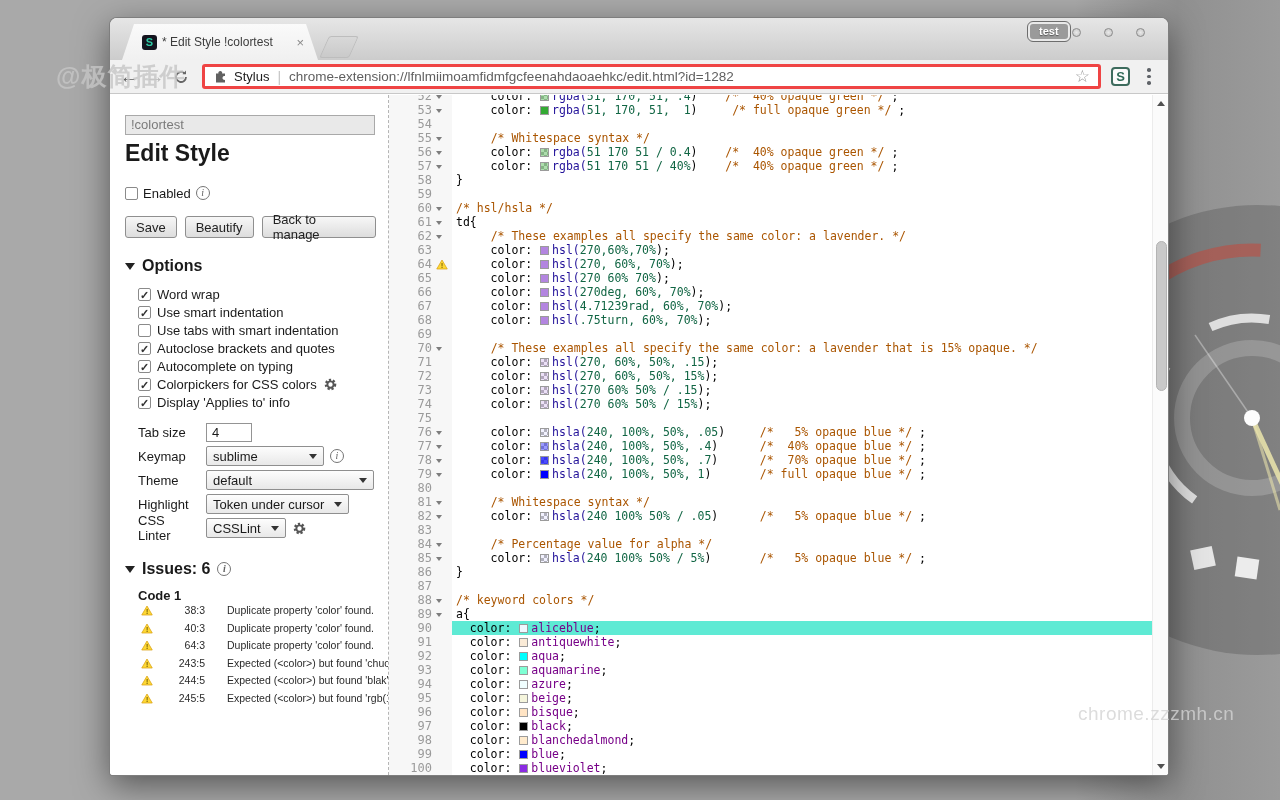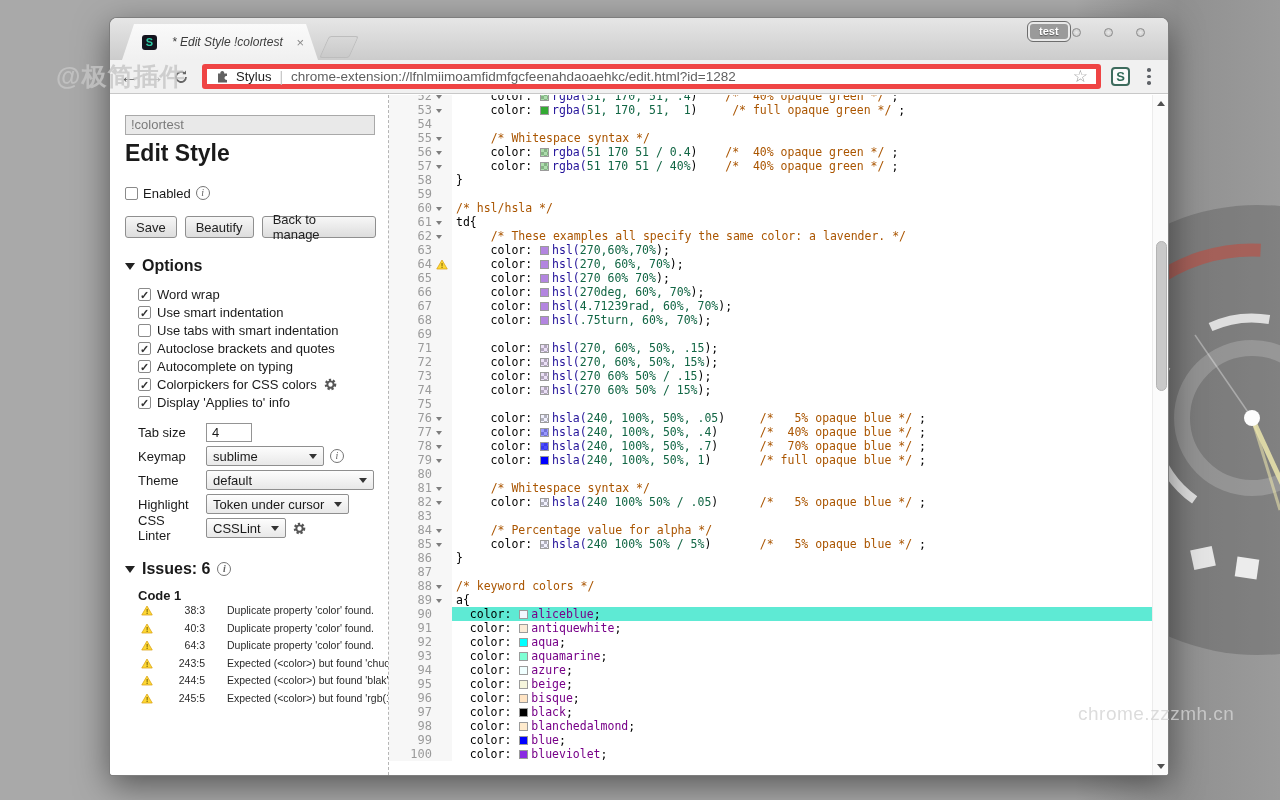--- a/index.html
+++ b/index.html
@@ -22,42 +22,42 @@
   #titlebar { position:absolute; left:0; top:0; right:0; height:42px;
               background:linear-gradient(#e4e4e4,#cf
 cfcf); }
   #titlebar { background:linear-gradient(#e6e6e6,#cccccc); }
   .tab { position:absolute; left:12px; top:6px; width:196px; height:36px;
          background:linear-gradient(#fafafa,#f0f0f0);
          clip-path:polygon(12px 0,184px 0,196px 36px,0 36px);
          display:flex; align-items:center; padding:0 14px 0 20px; }
   .tab-icon { width:15px; height:15px; background:#14141e; border-radius:3px; color:#2ec8a5;
               font-size:11px; font-weight:bold; line-height:15px; text-align:center; flex:none; }
-  .tab-title { font-size:12px; color:#3c3c3c; margin-left:15px; flex:1; white-space:nowrap;
-               overflow:hidden;font-style:italic; }
+  .tab-title { font-size:12px; color:#3c3c3c; margin-left:5px; flex:1; white-space:nowrap;
+               overflow:hidden; }
   .tab-close { color:#8a8a8a; font-size:13px; margin-left:6px; cursor:default; }
   .newtab { position:absolute; left:214px; top:18px; width:30px; height:22px;
             background:linear-gradient(#d9d9d9,#c9c9c9); transform:skewX(-24deg);
             border-radius:3px; box-shadow:inset 0 0 0 1px #bdbdbd; }
   .test-btn { position:absolute; left:918px; top:4px; padding:1px 9px 2px; font-size:11px;
               font-weight:bold; color:#fff; text-shadow:0 1px 1px #555;
               background:#9a9a9a; border:2px solid #e9e9e9; outline:1px solid #6d6d6d;
               border-radius:5px; }
   .win-dots { position:absolute; left:962px; top:10px; display:flex; gap:23px; }
   .win-dot { width:9px; height:9px; border-radius:50%; border:1px solid #8b8b8b;
              background:radial-gradient(#e9e9e9,#c2c2c2); }
   
   #toolbar { position:absolute; left:0; top:42px; right:0; height:34px; background:#f1f1f1;
              border-bottom:1px solid #c8c8c8; display:flex; align-items:center; }
   .nav-ico { font-size:19px; font-weight:bold; width:26px; text-align:center; flex:none; }
   #back { color:#5a5a5a; margin-left:6px; }
   #fwd  { color:#b6b6b6; }
   #reload { width:26px; flex:none; display:flex; justify-content:center; }
   #urlbar { flex:1; height:25px; margin:0 10px 0 8px; background:#fff;
-            border:5px solid #ef4444; border-radius:3px; display:flex; align-items:center;
+            border:3px solid #ef4444; border-radius:3px; display:flex; align-items:center;
             padding:0 8px; min-width:0; }
   #url-ext-name { font-size:13px; color:#202020; margin:0 8px 0 6px; }
   #url-sep { color:#c4c4c4; font-size:14px; }
   #url-text { font-size:13.5px; color:#5f5f5f; margin-left:8px; flex:1; white-space:nowrap;
               overflow:hidden; }
   #star { color:#9a9a9a; font-size:17px; margin-left:6px; }
   #ext-icon { width:19px; height:19px; border:2px solid #3d6b5d; border-radius:4px;
               color:#2f6a57; font-weight:bold; font-size:13px; line-height:15px;
               text-align:center; flex:none; margin-right:10px; background:#fbfbfb; }
   #menu-dots { width:18px; display:flex; flex-direction:column; align-items:center; gap:3px;
@@ -485,20 +485,29 @@
           </div>
           <div class="cm-row">
             <div class="cm-gutter">
               <span class="cm-ln">69</span>
               <span class="cm-fold"></span>
             </div>
             <div class="cm-code"></div>
           </div>
           <div class="cm-row">
             <div class="cm-gutter">
+              <span class="cm-ln">70</span>
+              <span class="cm-fold">
+                <span class="fold-arr"></span>
+              </span>
+            </div>
+            <div class="cm-code"><span class="pl">     </span><span class="cm">/* These examples all specify the same color: a lavender that is 15% opaque. */</span></div>
+          </div>
+          <div class="cm-row">
+            <div class="cm-gutter">
               <span class="cm-ln">71</span>
               <span class="cm-fold"></span>
             </div>
             <div class="cm-code"><span class="pl">     color: </span><span class="swatch" style="background: linear-gradient(rgba(128, 51, 204, 0.15), rgba(128, 51, 204, 0.15)), repeating-conic-gradient(rgb(187, 187, 187) 0deg, rgb(187, 187, 187) 25%, rgb(255, 255, 255) 0deg, rgb(255, 255, 255) 50%) 0px 0px / 6px 6px;"></span><span class="at">hsl(</span><span class="nm">270, 60%, 50%, .15</span><span class="pl">);</span></div>
           </div>
           <div class="cm-row">
             <div class="cm-gutter">
               <span class="cm-ln">72</span>
               <span class="cm-fold"></span>
             </div>

